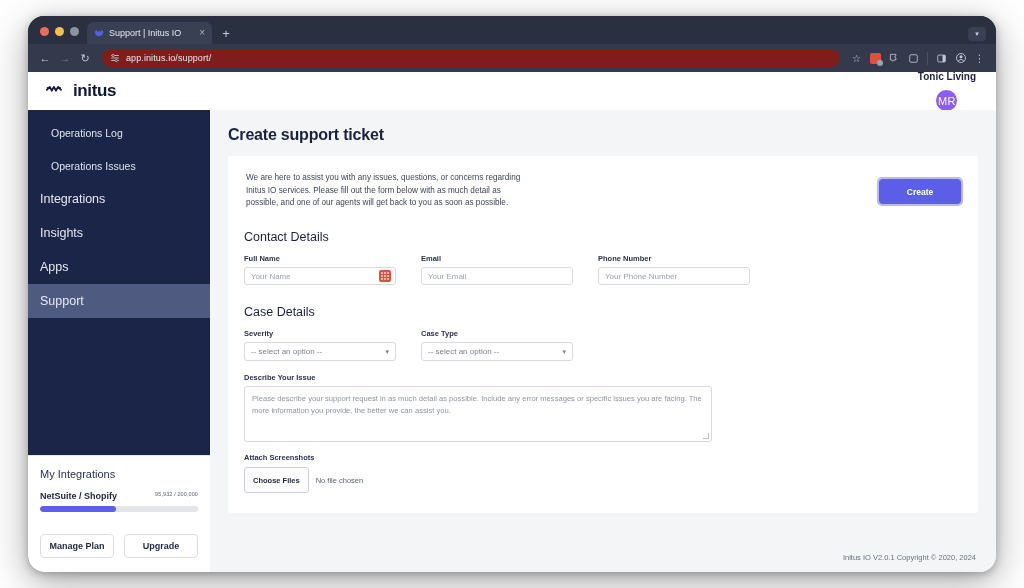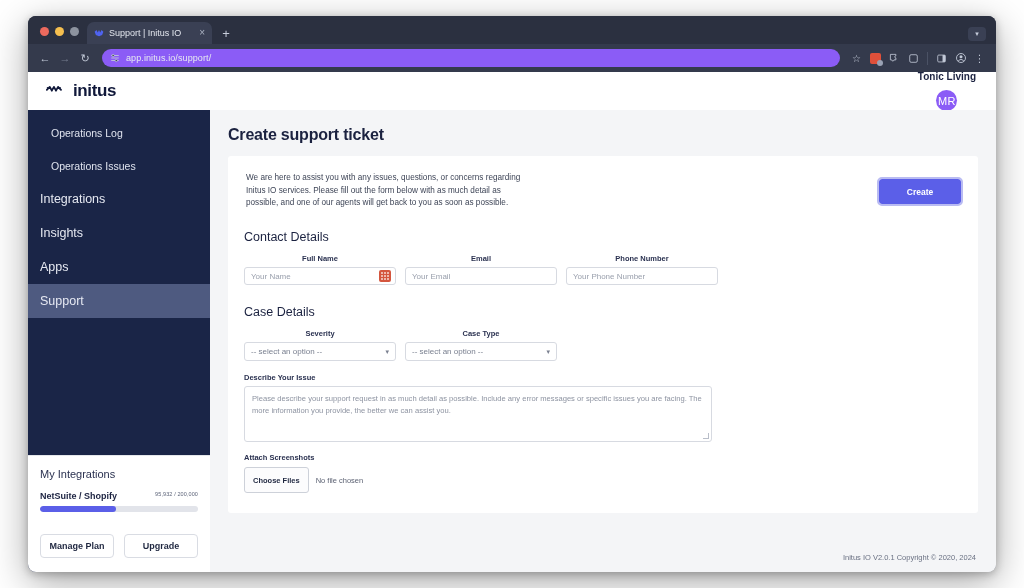--- a/index.html
+++ b/index.html
@@ -9,21 +9,21 @@
     font-family: "Liberation Sans", sans-serif;
     overflow: hidden;
   }
 
   
   #browser-window {
     position: absolute;
     left: 28px; top: 16px;
     width: 968px; height: 556px;
     background: #2b3040;
-    border-radius: 8px;
+    border-radius: 16px;
     box-shadow: 0 10px 38px rgba(0,0,0,.35), 0 2px 8px rgba(0,0,0,.25);
     overflow: hidden;
     display: flex; flex-direction: column;
   }
 
   #tabstrip {
     height: 28px; background: #2b3040;
     display: flex; align-items: flex-end; padding-left: 8px; position: relative;
   }
   .traffic { display: flex; align-items: center; gap: 6px; padding: 0 8px 8px 4px; }
@@ -58,21 +58,21 @@
   #toolbar {
     height: 28px; background: #343a4c;
     display: flex; align-items: center; gap: 2px; padding: 0 8px;
   }
   .navbtn {
     width: 18px; height: 18px; display: flex; align-items: center;
     justify-content: center; color: #c3cad8; font-size: 11px; border-radius: 50%;
   }
   .navbtn.disabled { color: #767d8f; }
   #urlbar {
-    flex: 1; height: 18px; background: #8b5cf6; border-radius: 9px;
+    flex: 1; height: 18px; background: #7f1d1d; border-radius: 9px;
     display: flex; align-items: center; gap: 6px; padding: 0 8px; margin: 0 6px;
   }
   #url-text { font-size: 9px; color: #e7eaf1; letter-spacing: .1px; }
   .tbicon {
     width: 17px; height: 17px; display: flex; align-items: center;
     justify-content: center; color: #c3cad8; font-size: 10px;
   }
   .tb-sep { width: 1px; height: 13px; background: #4b5265; margin: 0 3px; }
   .ext-badge {
     width: 11px; height: 11px; border-radius: 2px; background: #e0503a;
@@ -166,21 +166,21 @@
     display: flex; align-items: center; justify-content: center;
     outline: 2px solid #b9bbf2;
   }
 
   .section-title {
     font-size: 12.5px; font-weight: 400; color: #1b2240; margin: 20px 0 10px 0;
   }
   .field-label {
     font-size: 7.5px; font-weight: 700; color: #2a3150; margin-bottom: 4px; display: block;
   }
-  .row3 { display: flex; gap: 9px; text-align: center; }
+  .row3 { display: flex; gap: 25px; }
   .col { display: flex; flex-direction: column; }
   .col.w1 { width: 152px; }
   .input {
     height: 18px; border: 1px solid #d7dae1; border-radius: 3px; background: #fff;
     font-size: 8px; color: #9aa0ad; display: flex; align-items: center;
     padding: 0 6px; position: relative;
   }
   #autofill-icon {
     position: absolute; right: 4px; top: 50%; transform: translateY(-50%);
     width: 12px; height: 12px; border-radius: 2px; background: #d4563e;

